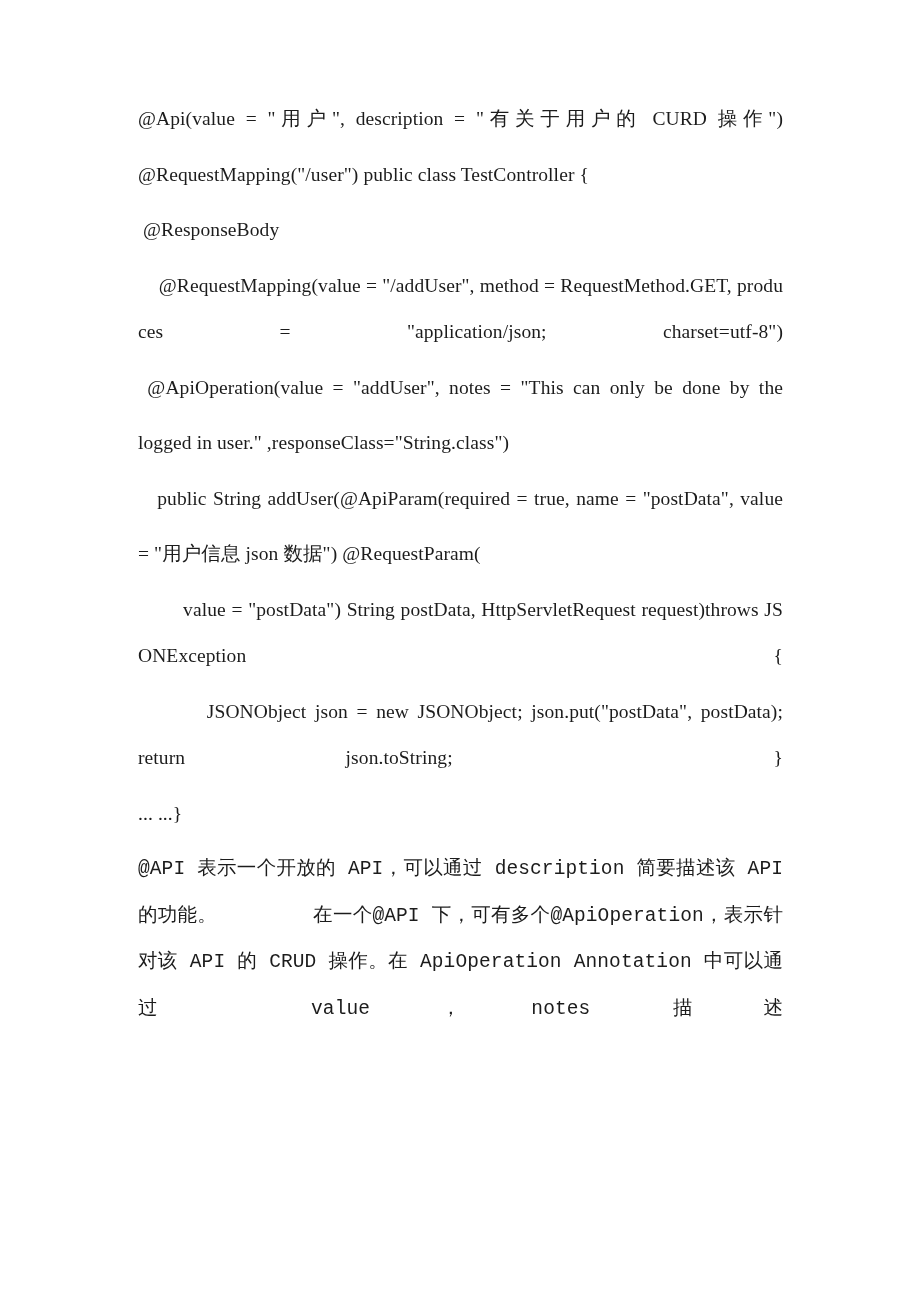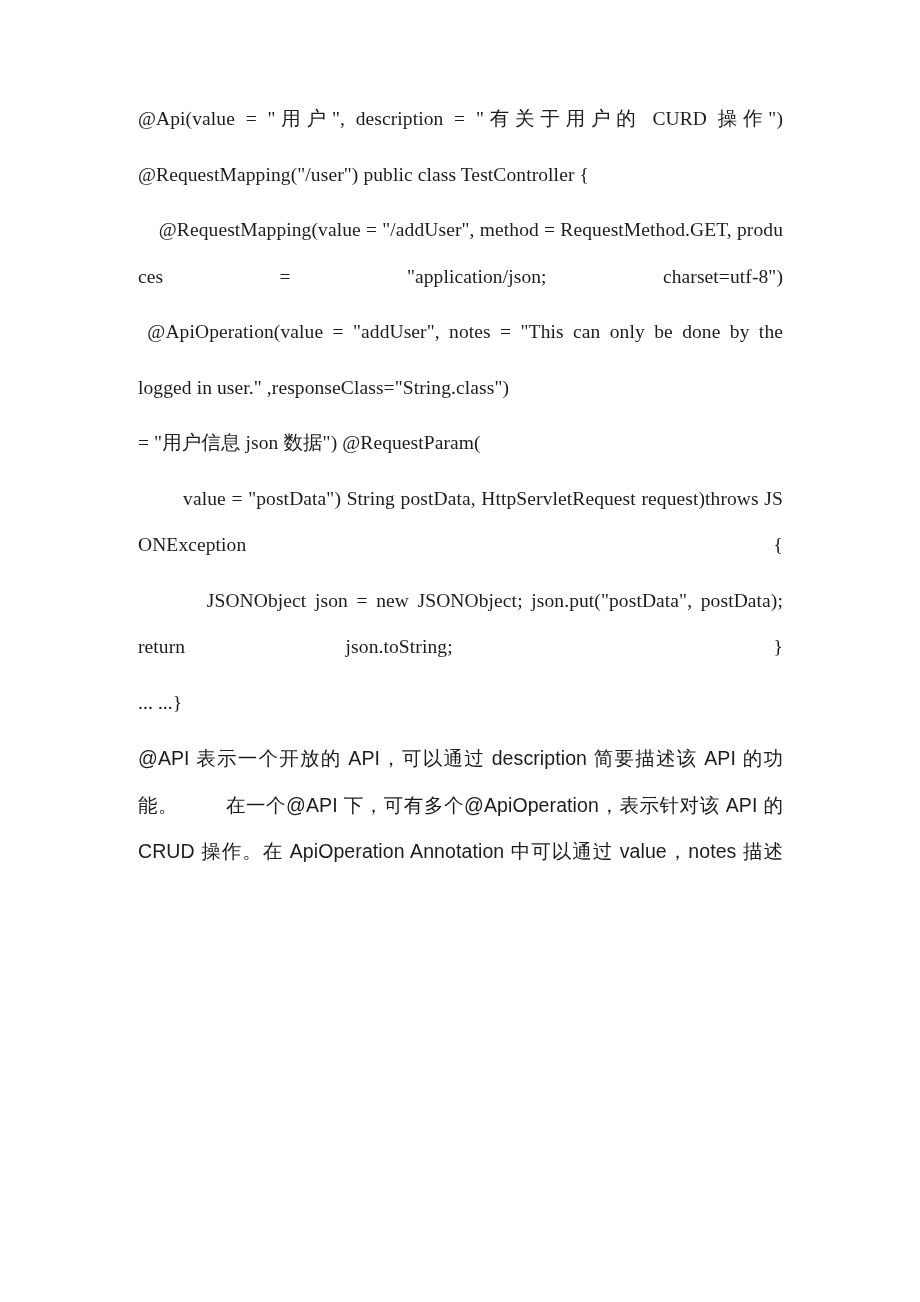--- a/index.html
+++ b/index.html
@@ -42,41 +42,43 @@
     margin-top: 9px;
   }
   
   .para.stretch {
     text-align-last: justify;
   }
   .code {
     font-family: "Liberation Serif", "DejaVu Serif", serif;
   }
   .cjk {
-    font-family: Liberation Sans, sans-serif;
+    font-family: Liberation Mono, monospace;
   }
 </style>
 </head>
 <body>
 
 <div class="page">
   <div class="doc-body">
 
     <p class="para code stretch">@Api(value = "用户", description = "有关于用户的 CURD 操作")</p>
 
 
     <p class="para code">@RequestMapping("/user") public class TestController {</p>
 
+    <p class="para code"> @ResponseBody</p>
 
     <p class="para code stretch">    @RequestMapping(value = "/addUser", method = RequestMethod.GET, produces = "application/json; charset=utf-8")</p>
 
     <p class="para code stretch"> @ApiOperation(value = "addUser", notes = "This can only be done by the</p>
 
     <p class="para code">logged in user." ,responseClass="String.class")</p>
 
+    <p class="para code stretch">   public String addUser(@ApiParam(required = true, name = "postData", value</p>
 
     <p class="para code">= "用户信息 json 数据") @RequestParam(</p>
 
     <p class="para code stretch">        value = "postData") String postData, HttpServletRequest request)throws JSONException   {</p>
 
     <p class="para code stretch">        JSONObject json = new JSONObject; json.put("postData", postData);          return json.toString;  }</p>
 
     <p class="para code">... ...}</p>
 
     <p class="para cjk stretch">@API 表示一个开放的 API，可以通过 description 简要描述该 API 的功能。        在一个@API 下，可有多个@ApiOperation，表示针对该 API 的 CRUD 操作。在 ApiOperation Annotation 中可以通过 value，notes 描述</p>

